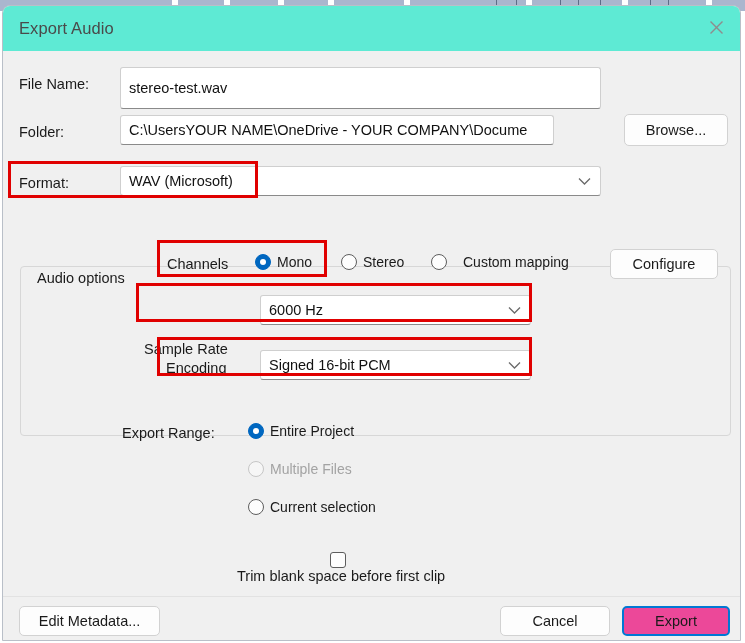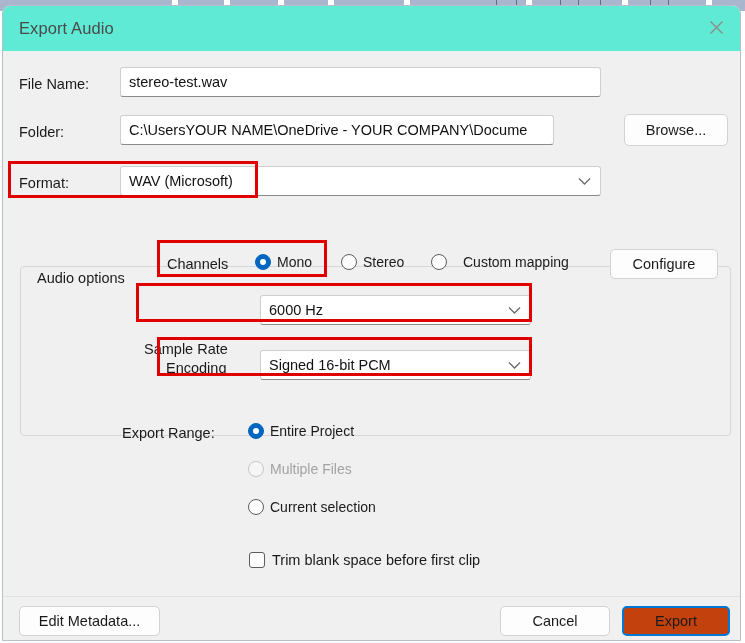--- a/index.html
+++ b/index.html
@@ -119,21 +119,21 @@
     font-size: 14.5px;
     color: #1a1a1a;
     display: flex;
     align-items: center;
     justify-content: center;
     cursor: default;
     white-space: nowrap;
   }
   .btn.default-btn {
     border: 2px solid #0078d4;
-    background: #c2410c;
+    background: #ec4899;
   }
 
   .combo {
     position: absolute;
     background: #ffffff;
     border: 1px solid #cfcfcf;
     border-bottom: 1px solid #8a8a8a;
     border-radius: 3px;
     box-sizing: border-box;
     font-size: 14.5px;
@@ -285,21 +285,21 @@
       <svg width="15" height="15" viewBox="0 0 15 15" aria-hidden="true">
         <line x1="1.5" y1="1.5" x2="13.5" y2="13.5" stroke="#8d8d8d" stroke-width="1.4"></line>
         <line x1="13.5" y1="1.5" x2="1.5" y2="13.5" stroke="#8d8d8d" stroke-width="1.4"></line>
       </svg>
     </div>
   </div>
 
   <div id="body-area">
 
     <div class="row-label" style="left:16px; top:25px;">File Name:</div>
-    <div class="textfield" style="left:117px; top:16px; width:481px; height:30px;">stereo-test.wav</div>
+    <div class="textfield" style="left:117px; top:16px; width:481px; height:42px;">stereo-test.wav</div>
 
     <div class="row-label" style="left:16px; top:73px;">Folder:</div>
     <div class="textfield" style="left:117px; top:64px; width:434px; height:30px;">C:\UsersYOUR NAME\OneDrive - YOUR COMPANY\Docume</div>
     <div class="btn" style="left:621px; top:63px; width:104px; height:32px;">Browse...</div>
 
     <div class="row-label" style="left:16px; top:124px;">Format:</div>
     <div class="combo" style="left:117px; top:115px; width:481px; height:30px;">
       <span>WAV (Microsoft)</span>
       <span class="chev">
         <svg width="13" height="9" viewBox="0 0 13 9" aria-hidden="true">
@@ -360,21 +360,21 @@
     <div class="radio-item disabled" style="left:245px; top:410px;">
       <span class="radio-dot"></span>
       <span>Multiple Files</span>
     </div>
 
     <div class="radio-item" style="left:245px; top:448px;">
       <span class="radio-dot"></span>
       <span>Current selection</span>
     </div>
 
-    <div class="check-item" style="left:246px; top:501px;">
+    <div class="check-item" style="left:234px; top:501px;flex-direction:column;">
       <span class="check-box"></span>
       <span>Trim blank space before first clip</span>
     </div>
 
   </div>
 
   <div id="footer">
     <div class="btn" style="left:16px; top:9px; width:141px; height:30px;">Edit Metadata...</div>
     <div class="btn" style="left:497px; top:9px; width:110px; height:30px;">Cancel</div>
     <div class="btn default-btn" style="left:619px; top:9px; width:108px; height:30px;">Export</div>

